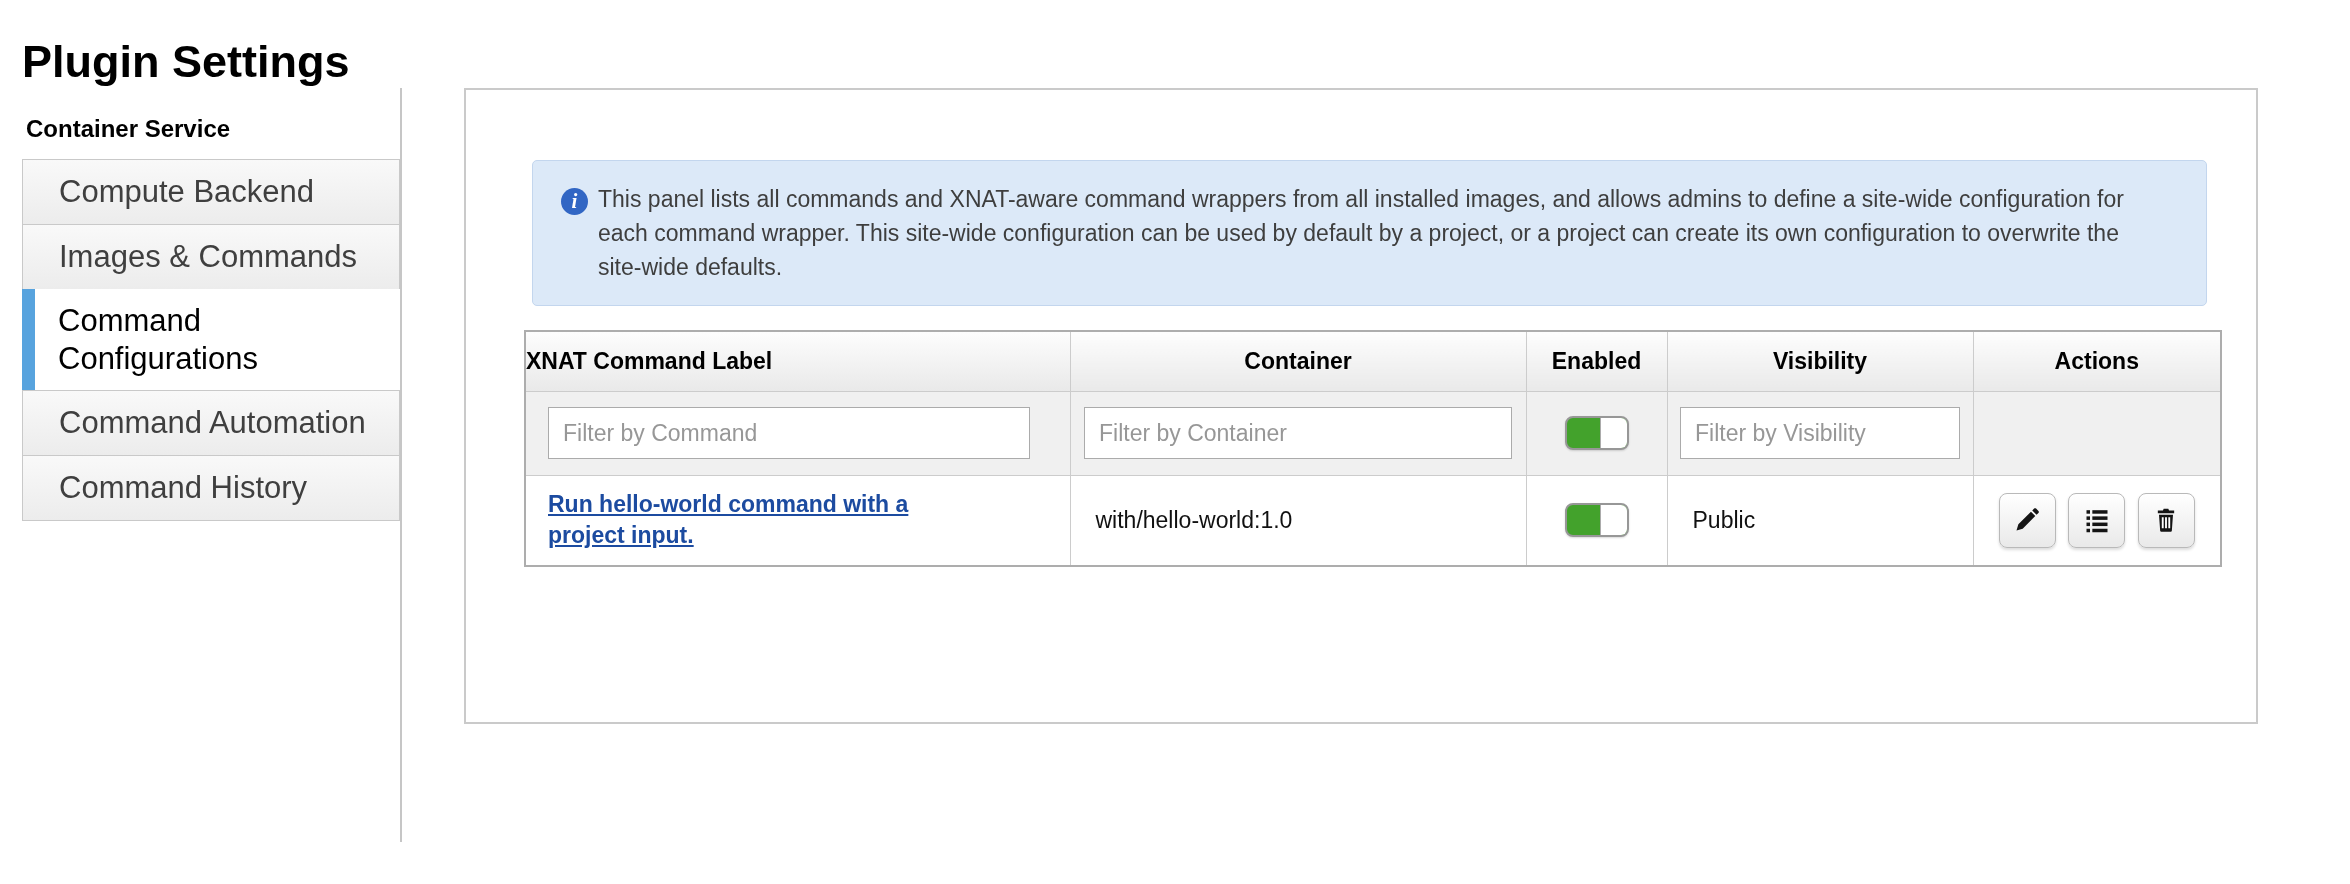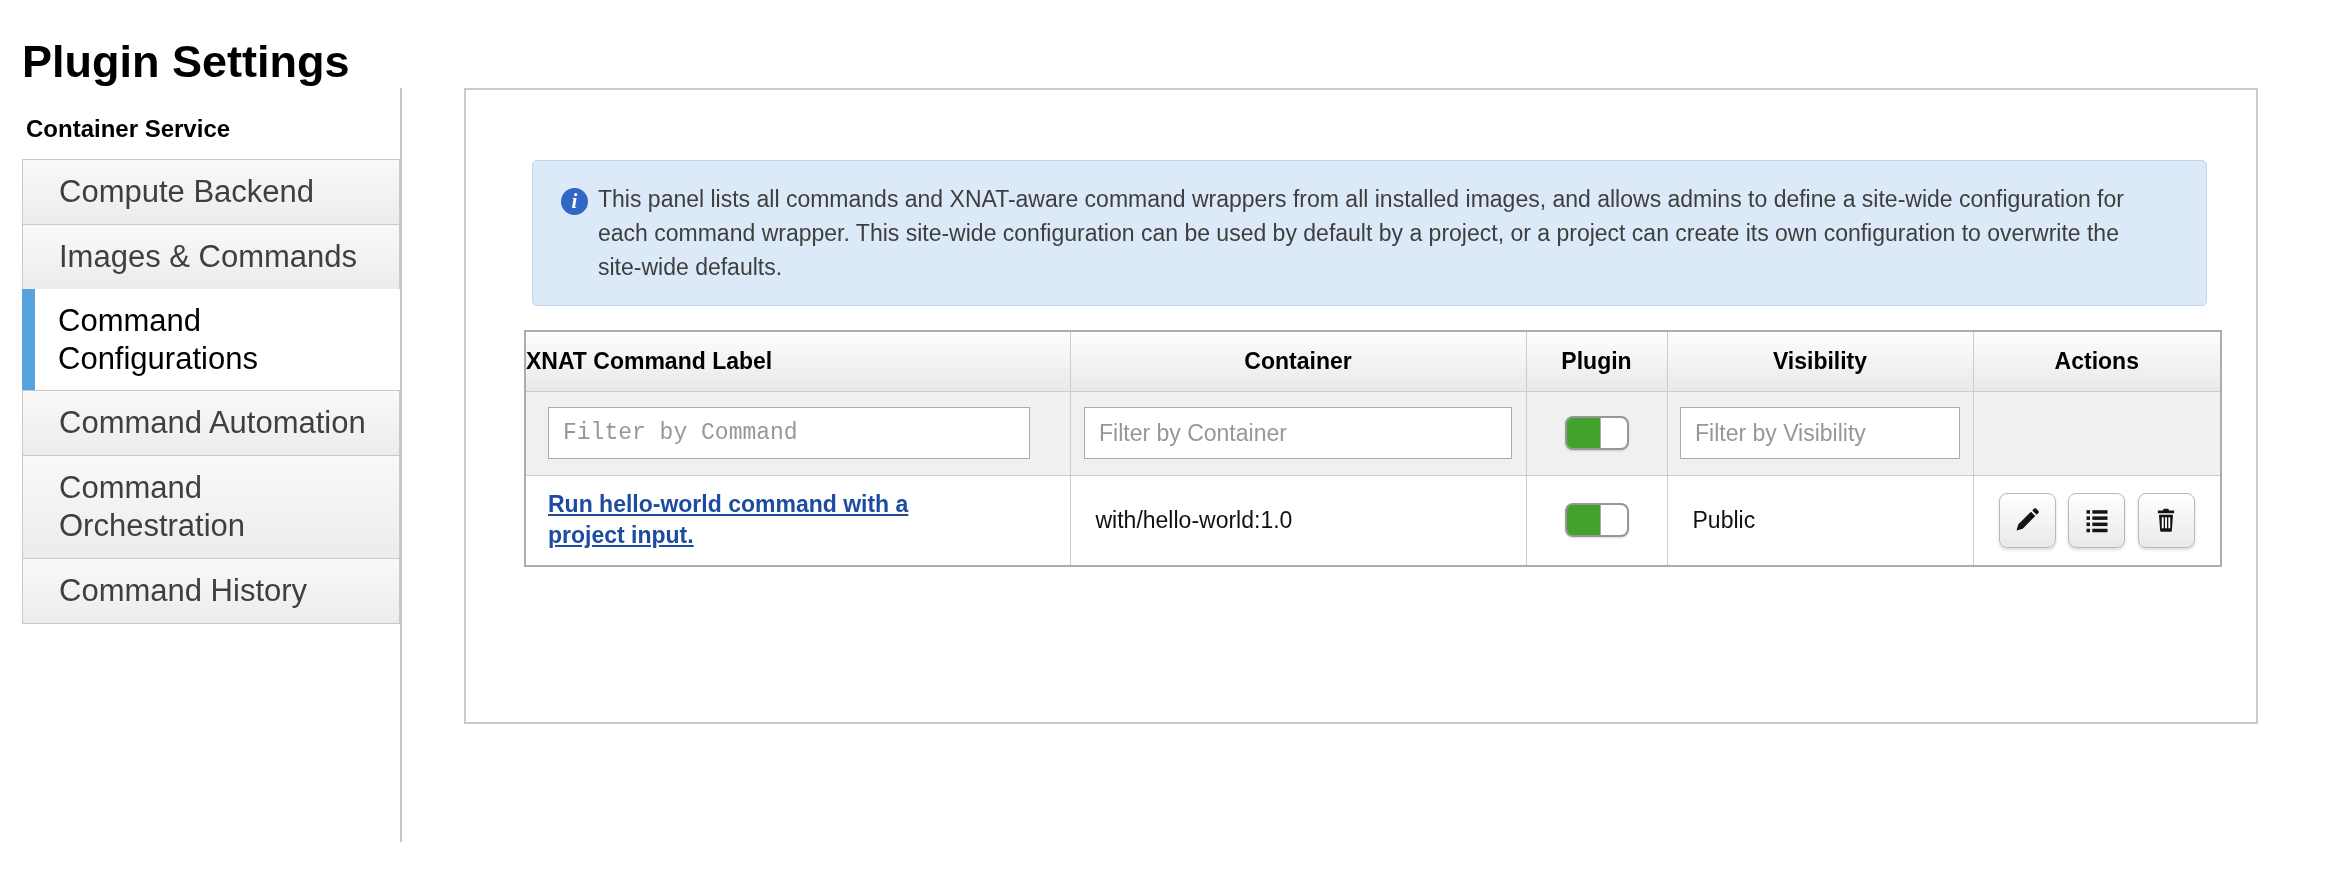--- a/index.html
+++ b/index.html
@@ -103,21 +103,21 @@
   tr.filter-row td{height:84px;background:#f0f0f0;}
   tr.filter-row td.cell-command{padding-left:22px;}
   tr.filter-row td.cell-container,
   tr.filter-row td.cell-visibility{text-align:center;}
   .filter-input{
     height:52px;border:1px solid #ababab;background:#fff;
     font-size:23px;color:#222;padding:0 14px;
     font-family:"Liberation Sans","DejaVu Sans",sans-serif;
   }
   .filter-input::placeholder{color:#979797;opacity:1;}
-  .w-command{width:482px;font-family:Liberation Mono, monospace;}
+  .w-command{width:482px;}
   .w-container{width:428px;}
   .w-visibility{width:280px;}
   tr.data-row td{height:91px;background:#fff;}
   td.cell-command{padding-left:22px;}
   .cmd-link{
     display:inline-block;max-width:432px;
     color:var(--link-blue);font-size:23px;font-weight:bold;
     text-decoration:underline;line-height:31px;
   }
   td.cell-container-val,td.cell-visibility-val{
@@ -156,21 +156,20 @@
 
 <div class="layout">
 
   <aside class="sidebar">
     <div class="sidebar-heading">Container Service</div>
     <nav class="tabs">
       <div class="tab">Compute Backend</div>
       <div class="tab">Images &amp; Commands</div>
       <div class="tab active">Command Configurations</div>
       <div class="tab">Command Automation</div>
-      <div class="tab">Command Orchestration</div>
       <div class="tab">Command History</div>
     </nav>
   </aside>
 
   <section class="panel">
     <div class="panel-body">
 
       <div class="info-note">
         <span class="info-icon">i</span>
         <p class="info-text">This panel lists all commands and XNAT-aware command wrappers from all installed images, and allows admins to define a site-wide configuration for each command wrapper. This site-wide configuration can be used by default by a project, or a project can create its own configuration to overwrite the site-wide defaults.</p>
@@ -181,21 +180,21 @@
           <col style="width:545px">
             <col style="width:456px">
             <col style="width:141px">
             <col style="width:306px">
             <col style="width:248px">
         </colgroup>
         <thead>
           <tr>
             <th class="col-label">XNAT Command Label</th>
             <th>Container</th>
-            <th>Plugin</th>
+            <th>Enabled</th>
             <th>Visibility</th>
             <th>Actions</th>
           </tr>
         </thead>
         <tbody>
           <tr class="filter-row">
             <td class="cell-command">
               <input class="filter-input w-command" type="text" placeholder="Filter by Command" style="">
             </td>
             <td class="cell-container">

